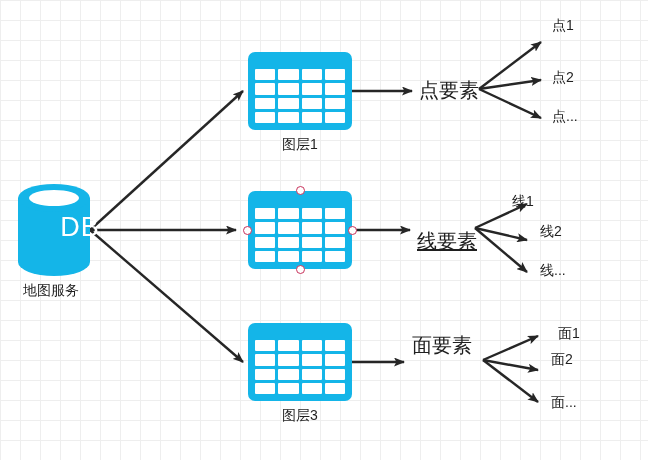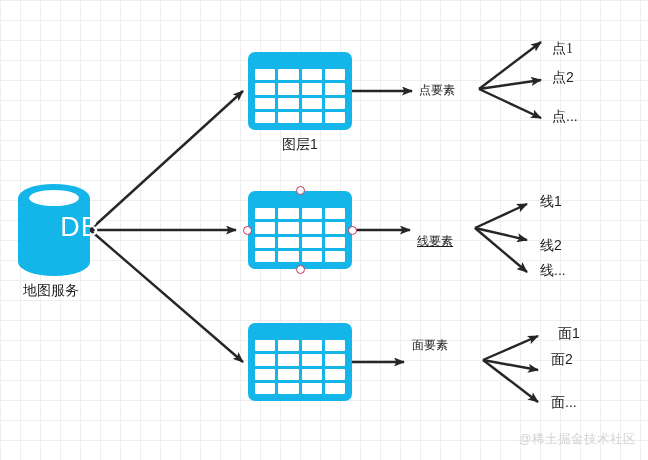--- a/index.html
+++ b/index.html
@@ -120,21 +120,21 @@
 
   
   .text-label {
     position: absolute;
     font-size: 14px;
     color: #1f1f1f;
     white-space: nowrap;
     line-height: 18px;
   }
   .text-label.mid {
-    font-size: 12px;
+    font-size: 20px;
   }
 
   
   .watermark {
     position: absolute;
     right: 12px;
     bottom: 12px;
     font-size: 12.5px;
     color: #d2d2d2;
     letter-spacing: 0.5px;
@@ -259,33 +259,33 @@
         <span class="table-cell"></span>
         <span class="table-cell"></span>
         <span class="table-cell"></span>
         <span class="table-cell"></span>
         <span class="table-cell"></span>
         <span class="table-cell"></span>
         <span class="table-cell"></span>
         <span class="table-cell"></span>
       </div>
     </div>
+    <div class="table-caption">图层3</div>
   </div>
 
   <div class="text-label mid" style="left:419px; top:81px;">点要素</div>
   <div class="text-label mid" style="left:417px; top:232px;text-decoration:underline;">线要素</div>
   <div class="text-label mid" style="left:412px; top:336px;">面要素</div>
 
-  <div class="text-label" style="left:552px; top:40px;font-family:Liberation Serif, serif;">点1</div>
+  <div class="text-label" style="left:552px; top:16px;">点1</div>
   <div class="text-label" style="left:552px; top:68px;">点2</div>
   <div class="text-label" style="left:552px; top:107px;">点...</div>
 
-  <div class="text-label" style="left:540px; top:192px;">线1</div>
-  <div class="text-label" style="left:540px; top:236px;text-align:center;">线2</div>
+  <div class="text-label" style="left:512px; top:192px;">线1</div>
+  <div class="text-label" style="left:540px; top:222px;text-align:center;">线2</div>
   <div class="text-label" style="left:540px; top:261px;">线...</div>
 
   <div class="text-label" style="left:551px; top:324px;margin-left:7px;">面1</div>
   <div class="text-label" style="left:551px; top:350px;">面2</div>
   <div class="text-label" style="left:551px; top:393px;">面...</div>
 
-  <div class="watermark">@稀土掘金技术社区</div>
 
 </div>
 
 </body></html>

